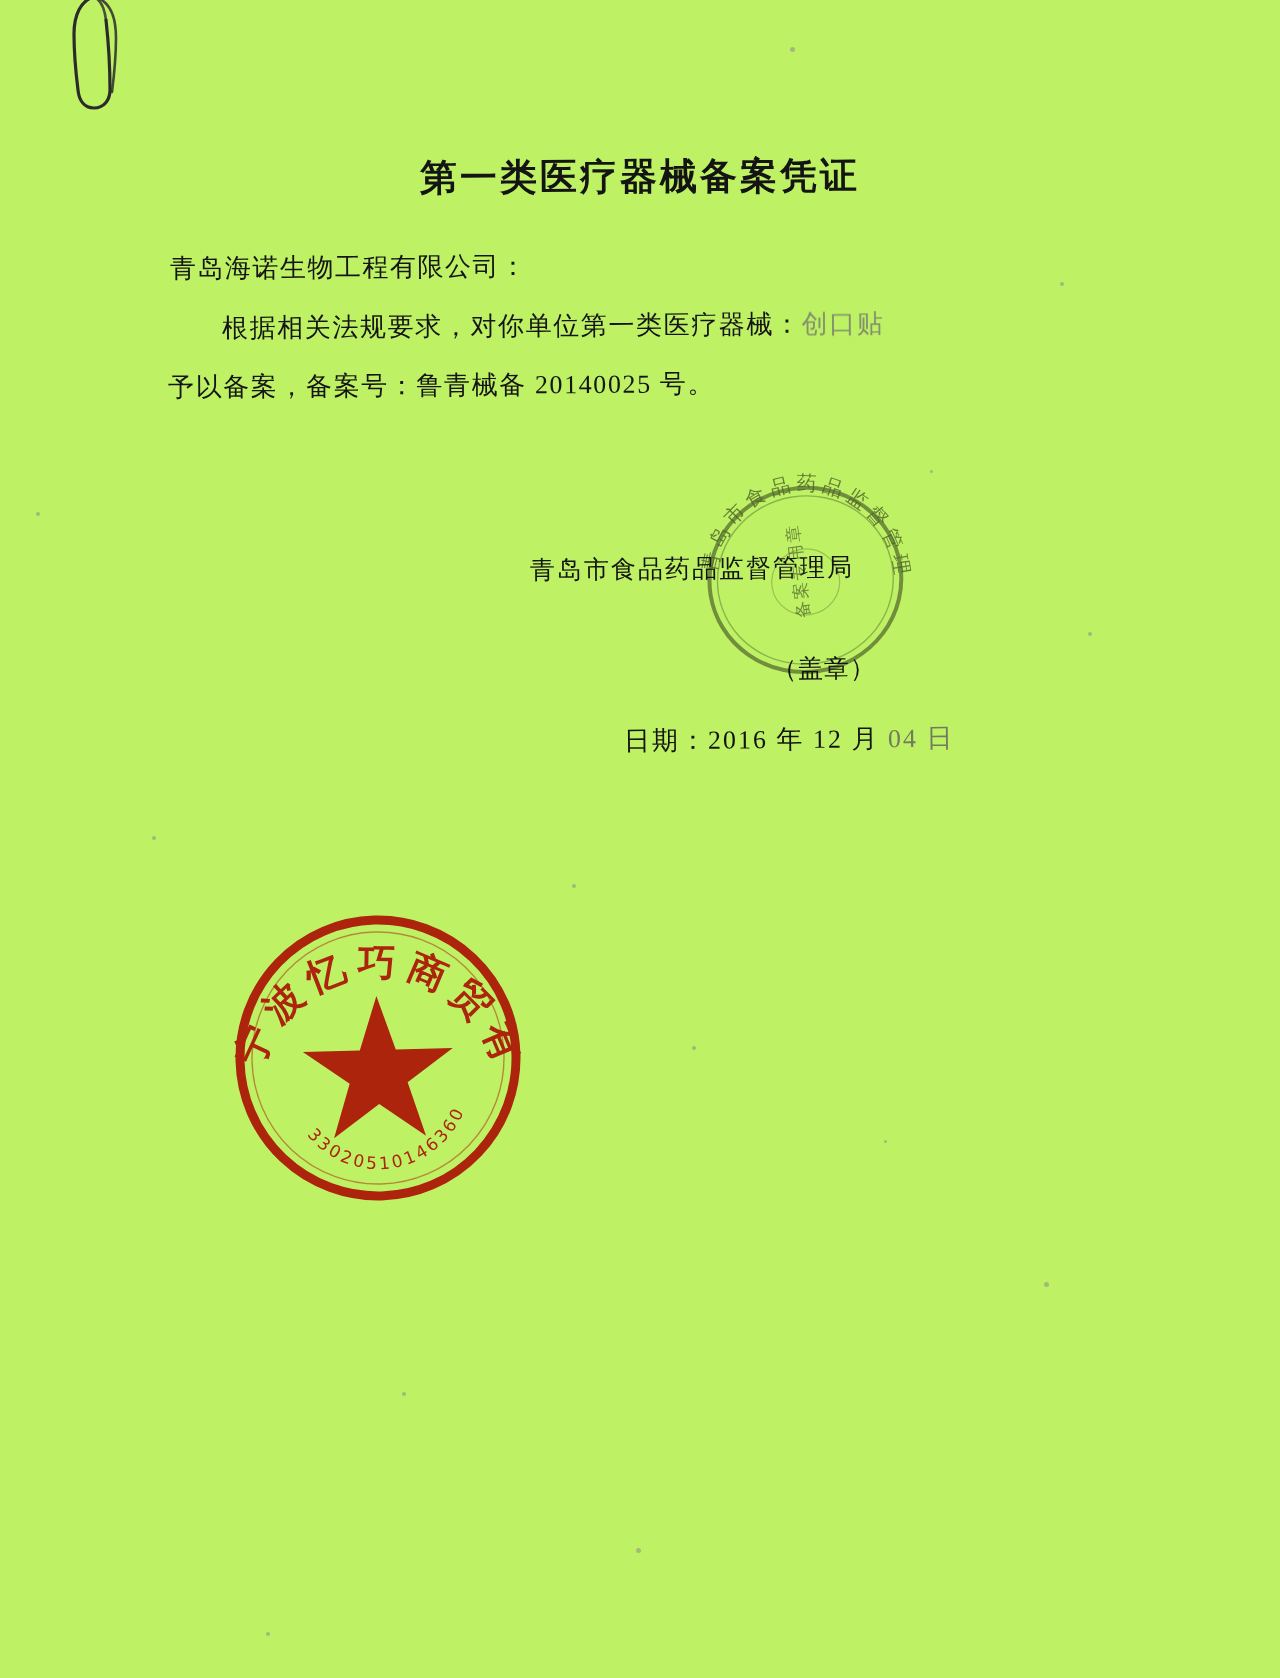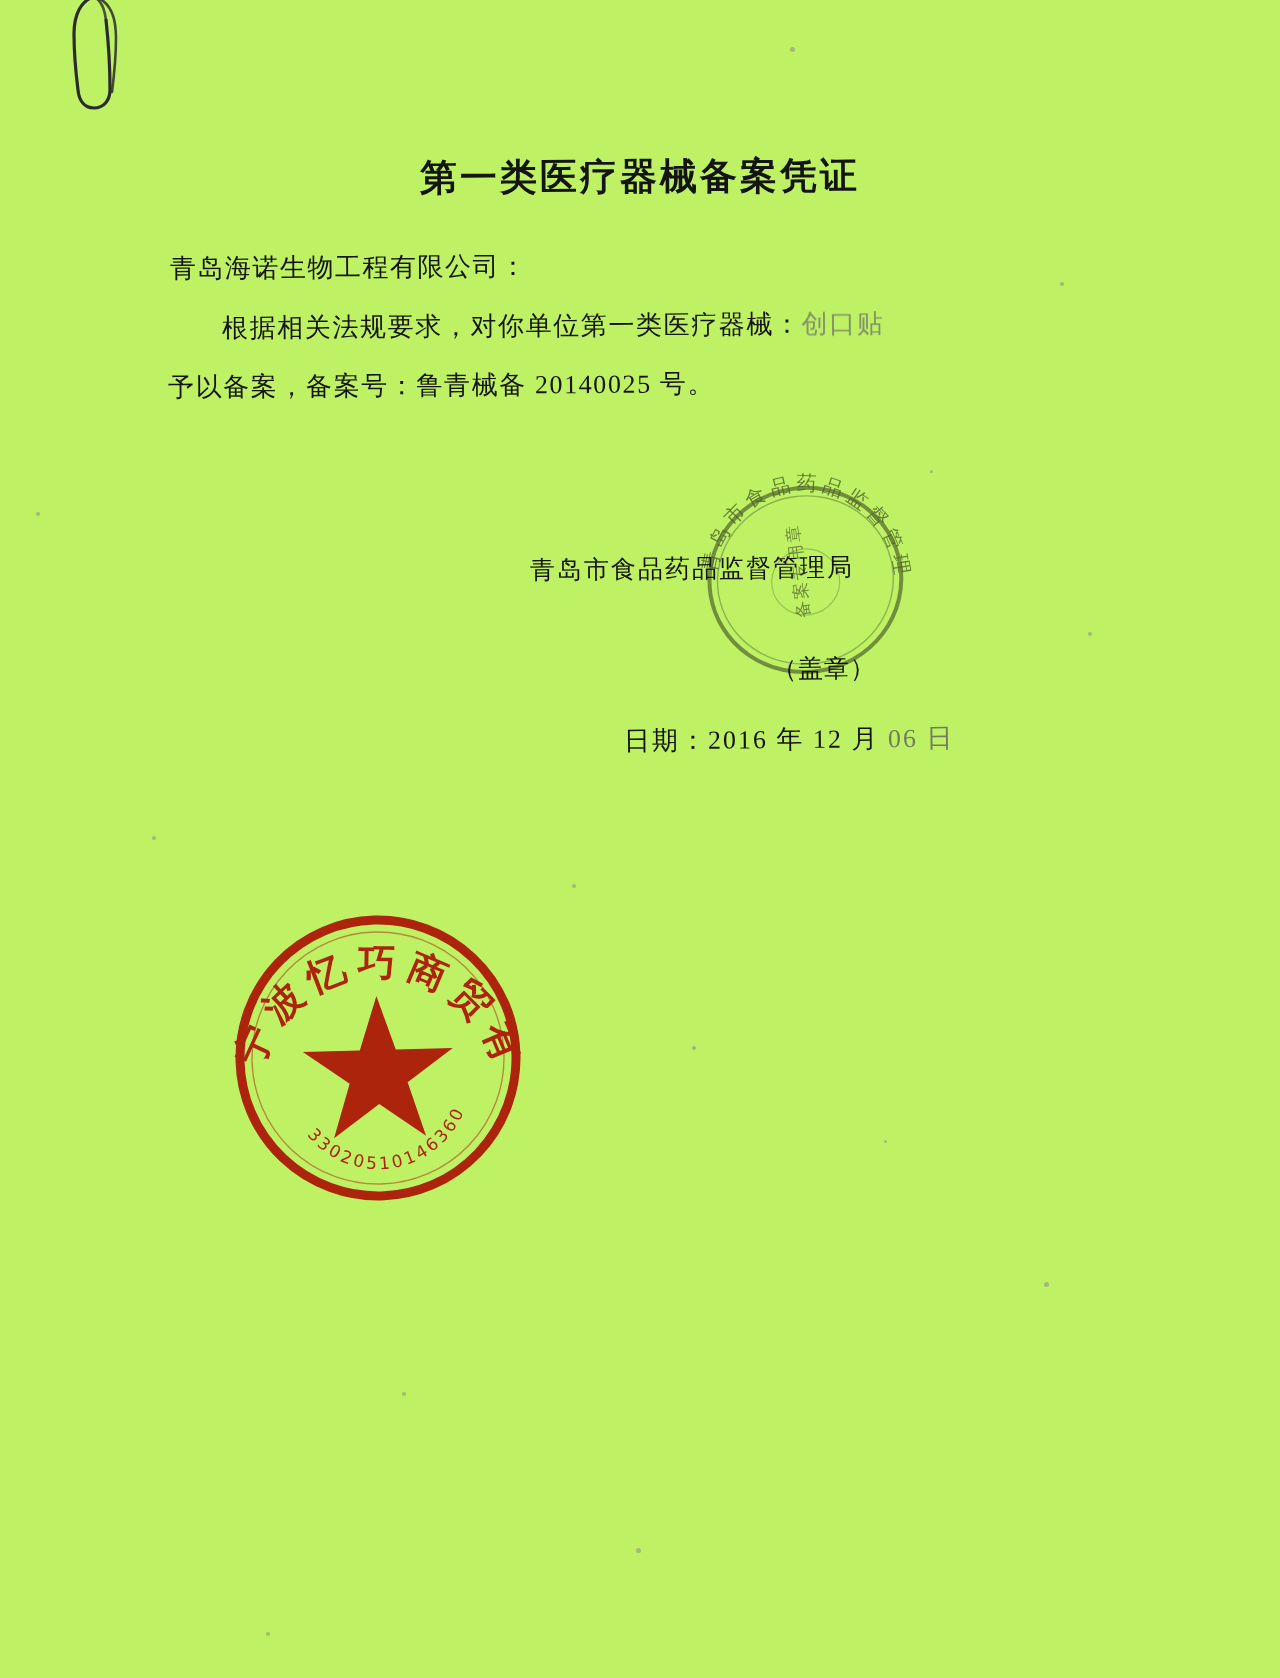--- a/index.html
+++ b/index.html
@@ -202,21 +202,21 @@
 
   <div class="issuer">青岛市食品药品监督管理局</div>
 
   <div class="seal-note">（盖章）</div>
 
   <div class="date-line">
     <span>日期：</span><span>2016</span>
     <span>年</span>
     <span>12</span>
     <span>月</span>
-    <span class="dim">06</span>
+    <span class="dim">04</span>
     <span class="dim">日</span>
   </div>
 
   <svg class="red-seal" viewBox="0 0 300 300">
     <defs>
       <path id="sealArcTop" d="M 30,168 A 122,122 0 0 1 270,168"></path>
       <path id="sealArcBottom" d="M 62,196 A 92,92 0 0 0 238,196"></path>
     </defs>
     <circle cx="150" cy="150" r="138" fill="none" stroke="#e8261d" stroke-width="9"></circle>
     <circle cx="150" cy="150" r="126" fill="none" stroke="#e8261d" stroke-width="1.4" opacity=".5"></circle>

